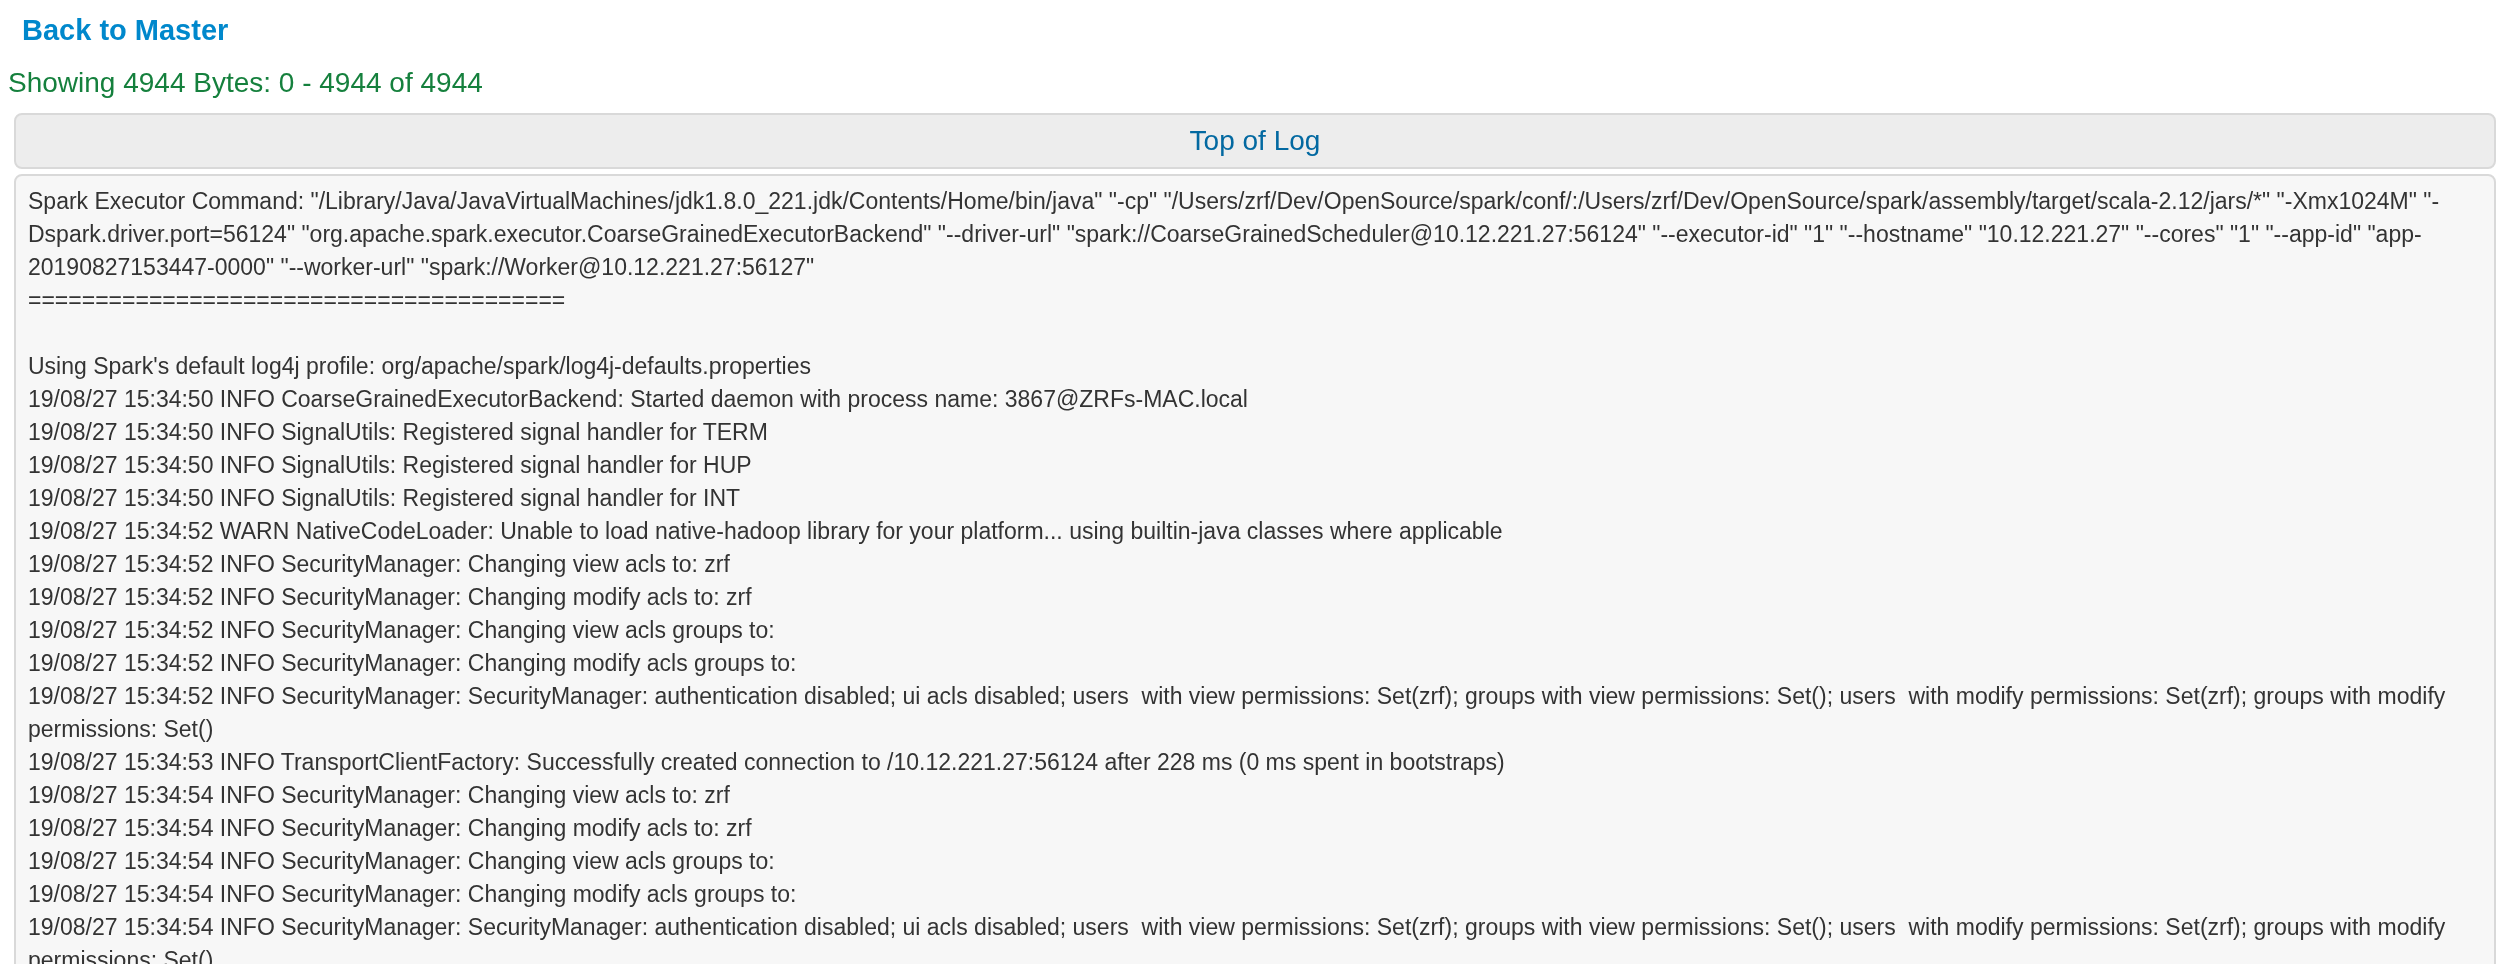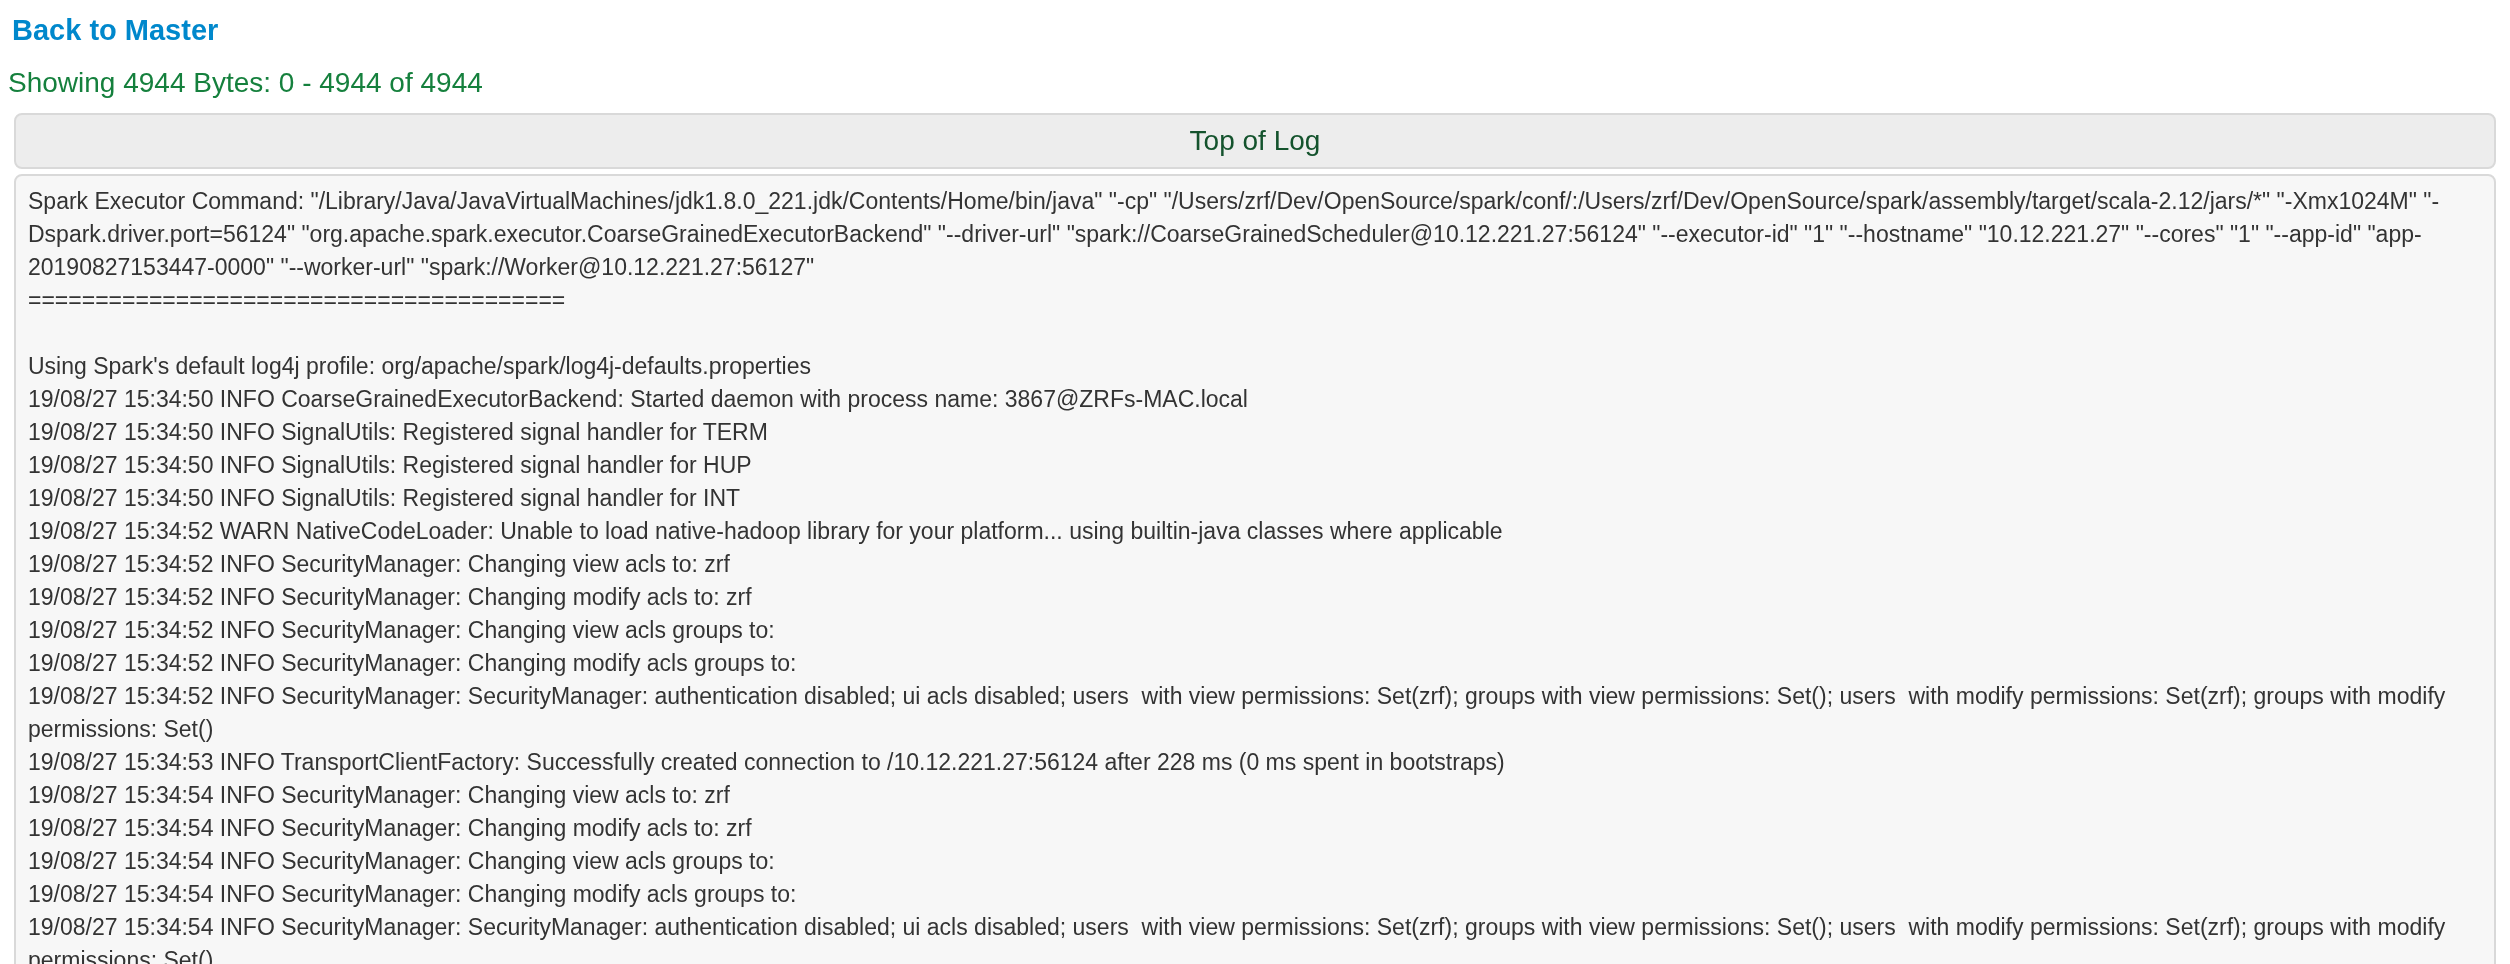--- a/index.html
+++ b/index.html
@@ -4,21 +4,21 @@
 <style>
   * { margin: 0; padding: 0; box-sizing: border-box; }
   html, body {
     width: 2510px;
     height: 964px;
     overflow: hidden;
     background: #ffffff;
     font-family: "Liberation Sans", sans-serif;
   }
   .back-row {
-    padding: 13px 0 0 12px;
+    padding: 13px 0 0 22px;
     font-size: 29px;
     line-height: 35px;
   }
   .back-link {
     color: #0088cc;
     text-decoration: none;
     font-weight: 600;
     cursor: pointer;
   }
   .byte-range {
@@ -32,21 +32,21 @@
     height: 56px;
     background: #ededed;
     border: 2px solid #d9d9d9;
     border-radius: 8px;
     display: flex;
     align-items: center;
     justify-content: center;
   }
   .log-position-label {
     font-size: 28px;
-    color: #14532d;
+    color: #0369a1;
   }
   .log-box {
     margin: 5px 14px 0 14px;
     height: 1100px;
     background: #f7f7f7;
     border: 2px solid #d9d9d9;
     border-radius: 8px;
     padding: 9px 12px;
     overflow: hidden;
   }

